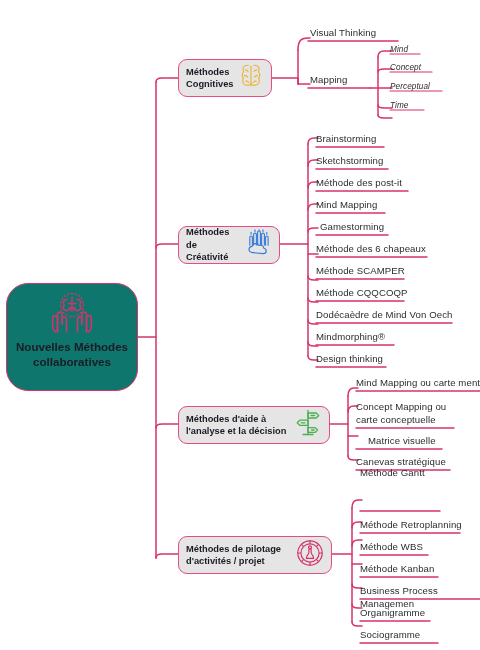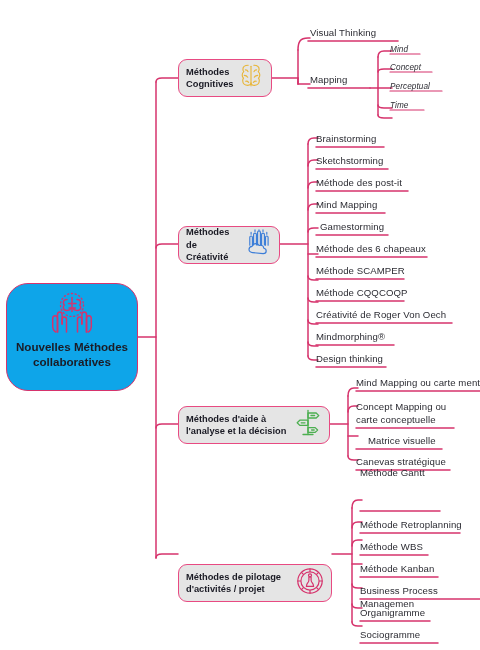--- a/index.html
+++ b/index.html
@@ -29,21 +29,21 @@
   }
   
   .center-node {
     position: absolute;
     left: 6px;
     top: 283px;
     width: 132px;
     height: 108px;
     border: 1.6px solid #d6336c;
     border-radius: 22px;
-    background: #0ea5e9;
+    background: #0f766e;
     box-sizing: border-box;
     display: flex;
     flex-direction: column;
     align-items: center;
     justify-content: flex-start;
     padding-top: 7px;
   }
   .center-label {
     font-size: 11.6px;
     font-weight: bold;
@@ -259,21 +259,21 @@
   </div>
 
   <div class="leaf" style="left:316px; top:133px;">Brainstorming</div>
   <div class="leaf" style="left:316px; top:155px;">Sketchstorming</div>
   <div class="leaf" style="left:316px; top:177px;">Méthode des post-it</div>
   <div class="leaf" style="left:316px; top:199px;">Mind Mapping</div>
   <div class="leaf" style="left:320px; top:221px;">Gamestorming</div>
   <div class="leaf" style="left:316px; top:243px;">Méthode des 6 chapeaux</div>
   <div class="leaf" style="left:316px; top:265px;">Méthode SCAMPER</div>
   <div class="leaf" style="left:316px; top:287px;">Méthode CQQCOQP</div>
-  <div class="leaf" style="left:316px; top:309px;">Créativité de Roger Von Oech</div>
+  <div class="leaf" style="left:316px; top:309px;">Dodécaèdre de Mind Von Oech</div>
   <div class="leaf" style="left:316px; top:331px;">Mindmorphing®</div>
   <div class="leaf" style="left:316px; top:353px;">Design thinking</div>
 
   <div class="branch-node" style="left:178px; top:406px; width:152px; height:38px;">
     <div class="branch-label">Méthodes d'aide à
 l'analyse et la décision</div>
     <span class="branch-icon">
       <svg width="28" height="30" viewBox="0 0 28 30" xmlns="http://www.w3.org/2000/svg">
         <g fill="none" stroke="#4caf50" stroke-width="1.3" stroke-linecap="round" stroke-linejoin="round">
           <path d="M14 2.5v24"></path>
@@ -286,21 +286,21 @@
       </svg>
     </span>
   </div>
 
   <div class="leaf" style="left:356px; top:377px; width:130px;">Mind Mapping ou carte menta</div>
   <div class="leaf" style="left:356px; top:401px;">Concept Mapping ou
 carte conceptuelle</div>
   <div class="leaf" style="left:356px; top:435px;margin-left:12px;">Matrice visuelle</div>
   <div class="leaf" style="left:356px; top:456px;">Canevas stratégique</div>
 
-  <div class="branch-node" style="left:178px; top:536px; width:154px; height:38px;margin-top:28px;">
+  <div class="branch-node" style="left:178px; top:536px; width:154px; height:38px;">
     <div class="branch-label">Méthodes de pilotage
 d'activités / projet</div>
     <span class="branch-icon">
       <svg width="28" height="28" viewBox="0 0 28 28" xmlns="http://www.w3.org/2000/svg">
         <g fill="none" stroke="#d6336c" stroke-width="1.2" stroke-linecap="round" stroke-linejoin="round">
           <circle cx="14" cy="14" r="12.2"></circle>
           <circle cx="14" cy="14" r="9.1"></circle>
           <path d="M14 1.8v2.6M14 23.6v2.6M1.8 14h2.6M23.6 14h2.6"></path>
           <path d="M5.4 5.4l1.8 1.8M22.6 5.4l-1.8 1.8M5.4 22.6l1.8-1.8M22.6 22.6l-1.8-1.8"></path>
           <path d="M10.4 19.4h7.2c0-2.1-1-3.4-1.8-4.3-.5-.6-.7-1.3-.7-2.1V10h-2.2v3c0 .8-.2 1.5-.7 2.1-.8.9-1.8 2.2-1.8 4.3z"></path>

